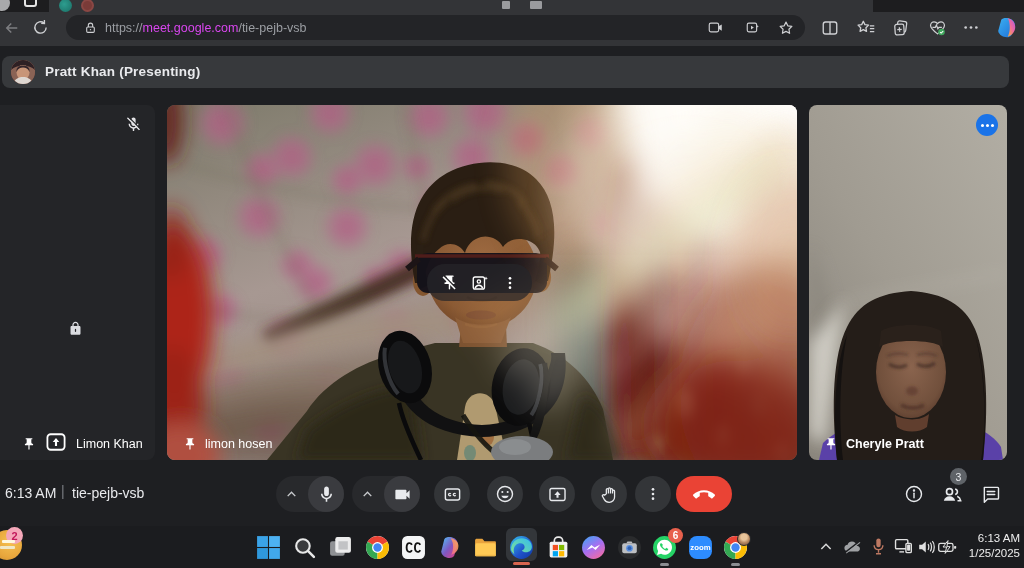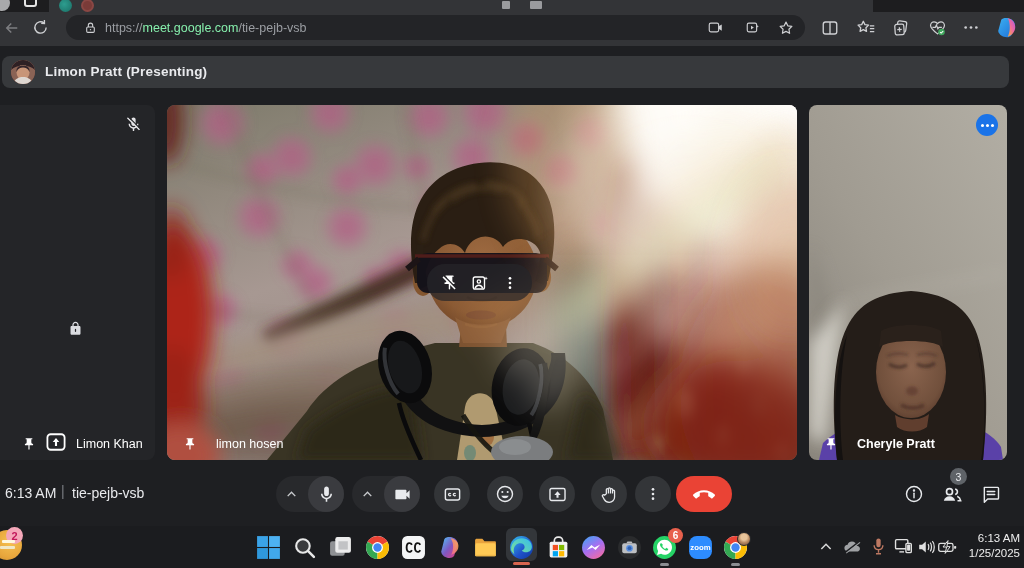--- a/index.html
+++ b/index.html
@@ -16,21 +16,21 @@
 #banner { position:absolute; left:2px; top:10px; width:1007px; height:32px; background:#37393c; border-radius:8px; }
 #banner .av { position:absolute; left:9px; top:4px; width:24px; height:24px; border-radius:50%;
   background:radial-gradient(circle at 50% 42%, #d9b49a 0 26%, #b97a62 40%, #8a4a3c 65%, #64382f 100%); overflow:hidden;}
 #banner .nm { position:absolute; left:43px; top:8px; color:#e9eaed; font-size:13.5px; font-weight:bold; letter-spacing:.2px; }
 
 .tile { position:absolute; top:59px; height:355px; border-radius:8px; overflow:hidden; background:#242528; }
 #tileL { left:-60px; width:215px; }
 #tileC { left:167px; width:630px; }
 #tileR { left:809px; width:198px; }
 
-.namelab { position:absolute; bottom:9px; color:#fff; font-size:12.5px; display:flex; align-items:center; gap:19px; }
+.namelab { position:absolute; bottom:9px; color:#fff; font-size:12.5px; display:flex; align-items:center; gap:8px; }
 
 
 #footer { position:absolute; left:0; top:460px; width:1024px; height:66px; }
 .fbtn { position:absolute; top:16px; width:36px; height:36px; border-radius:50%; background:#333538; display:flex; align-items:center; justify-content:center; }
 .fpill { position:absolute; top:16px; height:36px; border-radius:18px; background:#28292c; }
 
 
 #taskbar { position:absolute; left:0; top:526px; width:1024px; height:42px; background:#1b1c1f; }
 .tico { position:absolute; top:9px; width:25px; height:25px; display:flex; align-items:center; justify-content:center; }
 </style>
@@ -54,21 +54,21 @@
         <path d="M20 12 a8 8 0 1 1 -2.9 -6.2"></path>
         <path d="M17.5 1.5 L17.6 6.3 L13 6.2" fill="none"></path>
       </svg>
   </div>
   <div id="urlpill">
     <svg style="position:absolute;left:18px;top:6px;" width="13" height="14" viewBox="0 0 24 24" fill="none" stroke="#cfd0d3" stroke-width="2">
         <rect x="5" y="10" width="14" height="10" rx="2"></rect>
         <path d="M8 10 V7 a4 4 0 0 1 8 0 v3"></path>
         <circle cx="12" cy="15" r="1.3" fill="#cfd0d3" stroke="none"></circle>
       </svg>
-    <div style="position:absolute;left:39px;top:5.5px;font-size:12.5px;color:#9b9ea3;">https://<span style="color:#86efac;text-align:center;">meet.google.com</span>/tie-pejb-vsb</div>
+    <div style="position:absolute;left:39px;top:5.5px;font-size:12.5px;color:#9b9ea3;">https://<span style="color:#d946ef;text-align:center;">meet.google.com</span>/tie-pejb-vsb</div>
     <svg style="position:absolute;left:642px;top:6px;" width="15" height="13" viewBox="0 0 24 20" fill="none" stroke="#cfd0d3" stroke-width="1.8">
         <rect x="2" y="3" width="15" height="14" rx="2.5"></rect>
         <path d="M17 8 L22 5 V15 L17 12" fill="#cfd0d3" stroke="none"></path>
       </svg>
     <svg style="position:absolute;left:680px;top:6px;" width="15" height="13" viewBox="0 0 24 20" fill="none" stroke="#cfd0d3" stroke-width="1.8">
         <rect x="2" y="3" width="15" height="14" rx="2.5"></rect>
         <path d="M8 7 L12.5 10 L8 13 Z" fill="#cfd0d3" stroke="none"></path>
         <path d="M18.5 6 l.6 1.5 1.5.6 -1.5.6 -.6 1.5 -.6-1.5 -1.5-.6 1.5-.6z" fill="#cfd0d3" stroke="none"></path>
       </svg>
     <svg style="position:absolute;left:712px;top:5px;" width="16" height="16" viewBox="0 0 24 24" fill="none" stroke="#cfd0d3" stroke-width="1.8">
@@ -120,21 +120,21 @@
     <div id="banner">
       <div class="av">
         <svg width="24" height="24" viewBox="0 0 24 24">
           <rect width="24" height="24" fill="#8a6355"></rect>
           <path d="M0 0 H24 V10 C18 4 6 4 0 10 Z" fill="#2e2024"></path>
           <ellipse cx="12" cy="12.5" rx="6.5" ry="7.5" fill="#c89578"></ellipse>
           <path d="M5.5 12 C5 7.5 8 5.5 12 5.5 C16 5.5 19 7.5 18.5 12 C17 8.5 15 7.5 12 7.5 C9 7.5 7 8.5 5.5 12 Z" fill="#33242a"></path>
           <path d="M2 24 C4 18.5 8 17 12 17 C16 17 20 18.5 22 24 Z" fill="#ded7d2"></path>
         </svg>
       </div>
-      <div class="nm">Limon Pratt (Presenting)</div>
+      <div class="nm">Pratt Khan (Presenting)</div>
     </div>
     <div class="tile" id="tileL">
       <svg style="position:absolute;right:13px;top:11px" width="17" height="17" viewBox="0 0 24 24" fill="#e3e3e6">
           <path d="M12 14c1.66 0 3-1.34 3-3V5c0-1.66-1.34-3-3-3S9 3.34 9 5v6c0 1.66 1.34 3 3 3z"></path>
           <path d="M17 11c0 2.76-2.24 5-5 5s-5-2.24-5-5H5c0 3.53 2.61 6.43 6 6.92V21h2v-3.08c3.39-.49 6-3.39 6-6.92h-2z"></path>
           <path d="M3.5 2.5 L20.5 19.5" stroke="#e3e3e6" stroke-width="2.2"></path>
           <path d="M5 1.2 L22 18.2" stroke="#242528" stroke-width="1.6"></path>
         </svg>
       <svg style="position:absolute;left:128px;top:216px" width="15" height="15" viewBox="0 0 24 24" fill="#dadce0">
           <path d="M18 8h-1V6c0-2.76-2.24-5-5-5S7 3.24 7 6v2H6c-1.1 0-2 .9-2 2v10c0 1.1.9 2 2 2h12c1.1 0 2-.9 2-2V10c0-1.1-.9-2-2-2zM9 6c0-1.66 1.34-3 3-3s3 1.34 3 3v2H9V6zm4 10.5c0 .55-.45 1-1 1s-1-.45-1-1v-3c0-.55.45-1 1-1s1 .45 1 1v3z"></path>

